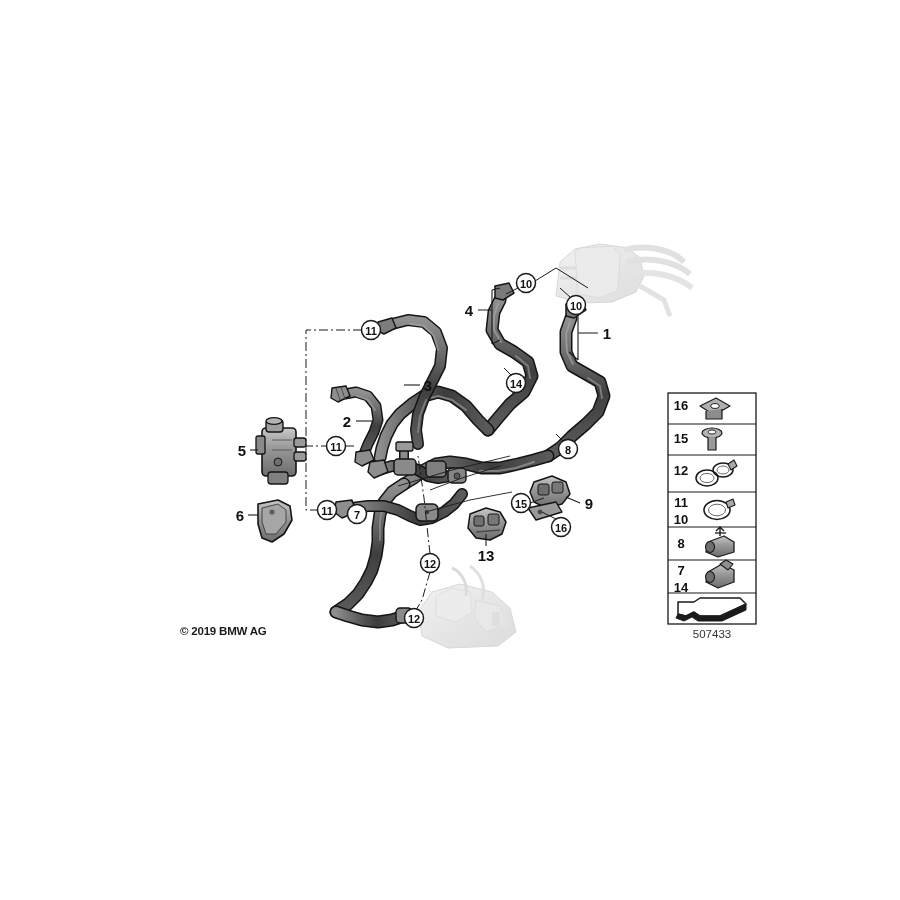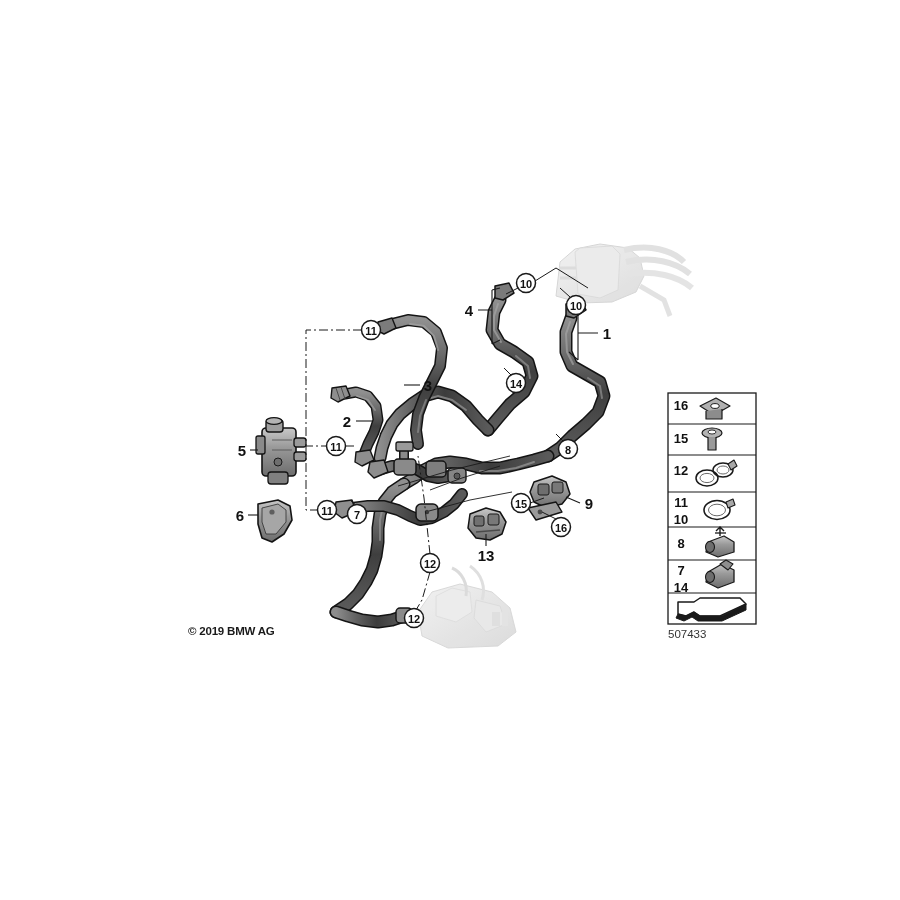--- a/index.html
+++ b/index.html
@@ -8,22 +8,22 @@
   #stage{position:relative;width:900px;height:900px;overflow:hidden;background:#fff;}
   svg{display:block;}
   .callout-txt{font-family:"Liberation Sans",sans-serif;font-size:11px;font-weight:700;
                fill:#111;text-anchor:middle;dominant-baseline:central;}
   .plain-txt{font-family:"Liberation Sans",sans-serif;font-size:15px;font-weight:700;
              fill:#111;text-anchor:middle;dominant-baseline:central;}
   .legend-num{font-family:"Liberation Sans",sans-serif;font-size:13px;font-weight:700;
               fill:#111;text-anchor:middle;dominant-baseline:central;}
   .copyright{position:absolute;left:180px;top:625px;font-size:11.5px;font-weight:700;
              color:#1a1a1a;letter-spacing:-0.2px;font-family:"Liberation Sans",sans-serif;
-             white-space:nowrap;margin-left:8px;}
-  .diagid{position:absolute;left:668px;top:628px;width:88px;
+             white-space:nowrap;}
+  .diagid{position:absolute;left:668px;top:628px;width:88px;text-align:center;
           font-size:11.5px;font-weight:400;color:#333;
           font-family:"Liberation Sans",sans-serif;}
 </style>
 </head>
 <body>
 
 <div id="stage">
 
 <svg width="900" height="900" viewBox="0 0 900 900">
   <defs>

